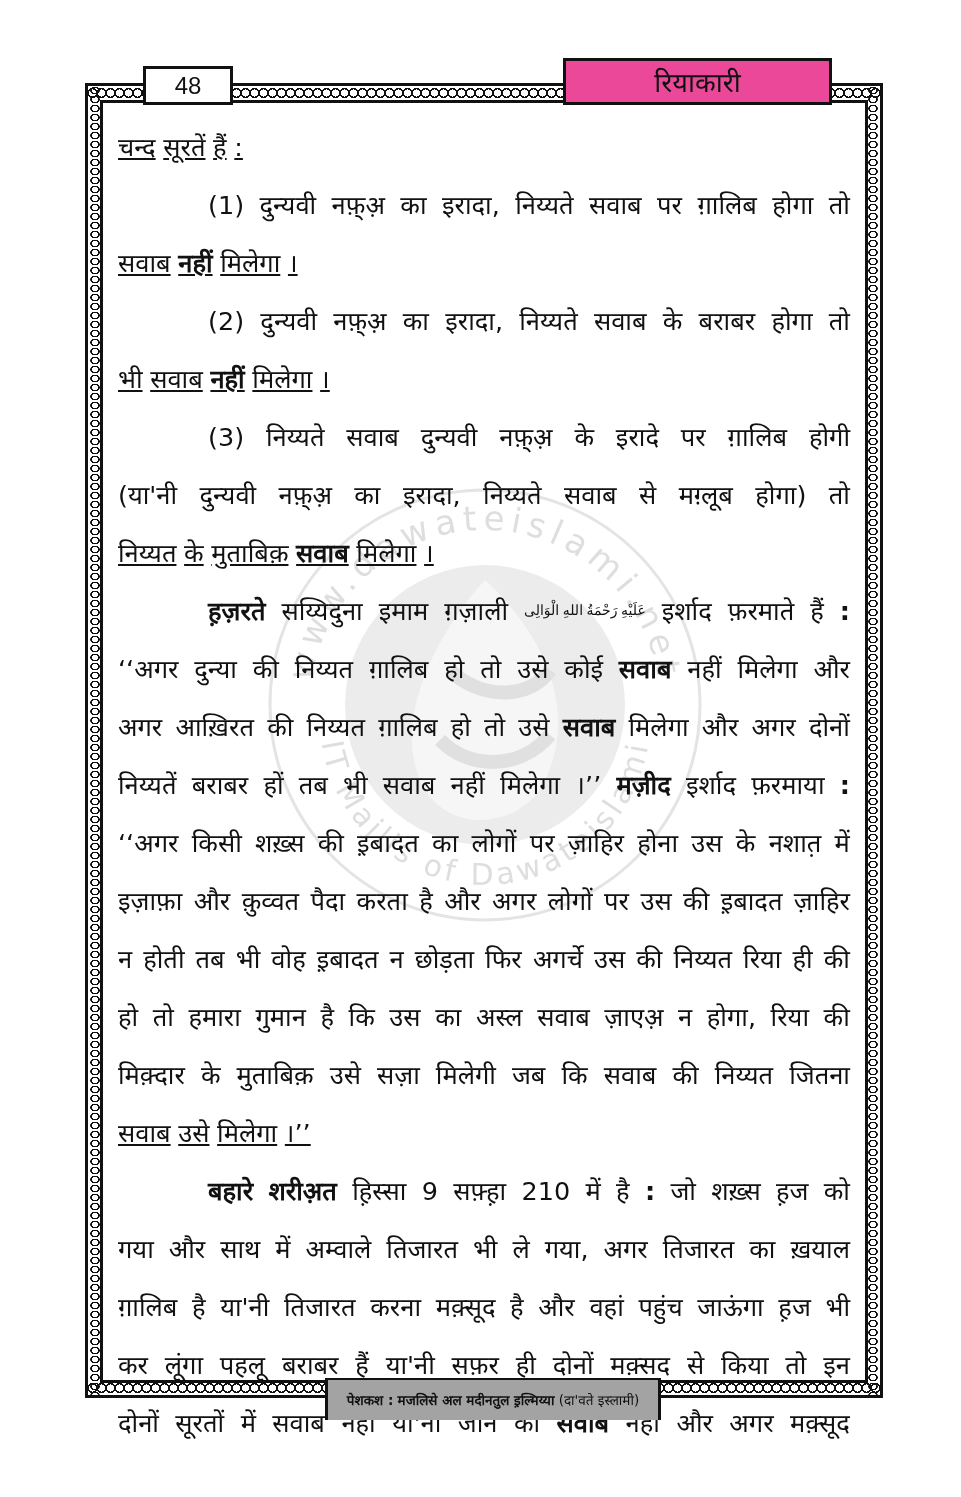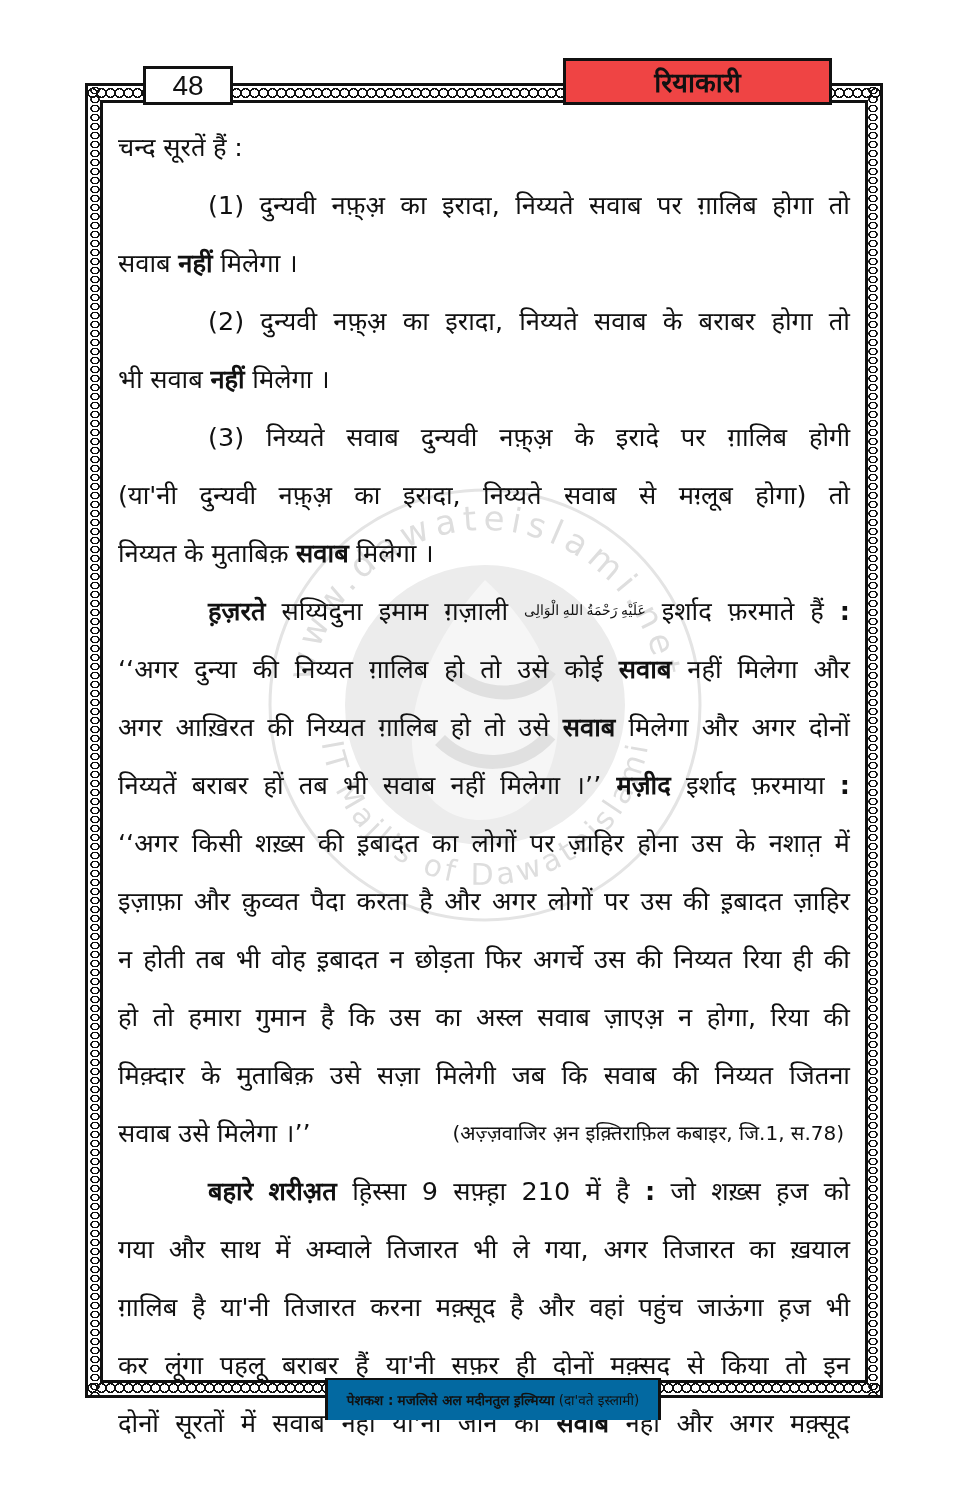--- a/index.html
+++ b/index.html
@@ -20,41 +20,41 @@
   .chain.bottom { left:88px; top:1381px; width:792px; }
   .chain.left { left:88px; top:86px; height:1309px; }
   .chain.right { left:866px; top:86px; height:1309px; }
   .frame-inner { position:absolute; left:100px; top:100px; width:768px; height:1283px;
                  border:3px solid #111; box-sizing:border-box; background:#fff; }
 
   
   .page-num-box { position:absolute; left:143px; top:66px; width:90px; height:39px;
                   border:3px solid #111; box-sizing:border-box; background:#fff;
                   display:flex; align-items:center; justify-content:center;
-                  font-family:"Liberation Sans", sans-serif; font-size:28px; }
+                  font-family:"Liberation Sans", sans-serif; font-size:24px; }
   .title-box { position:absolute; left:563px; top:58px; width:269px; height:47px;
-               border:3px solid #111; box-sizing:border-box; background:#ef4444;
+               border:3px solid #111; box-sizing:border-box; background:#ec4899;
                display:flex; align-items:center; justify-content:center;
-               font-size:27px;font-weight:bold; }
+               font-size:27px; }
   .footer-box { position:absolute; left:325px; top:1378px; width:336px; height:42px;
                 border-left:3px solid #111; border-right:3px solid #111; border-top:2px solid #111;
-                box-sizing:border-box; background:#0369a1;
+                box-sizing:border-box; background:#a3a3a3;
                 display:flex; align-items:center; justify-content:center;
                 font-size:13.5px; white-space:nowrap; }
   .footer-box b { font-weight:bold; }
 
   
   .watermark { position:absolute; left:250px; top:470px; width:470px; height:470px; pointer-events:none; }
 
   
   .content { position:absolute; left:118px; top:118px; width:732px; }
   .line { height:58px; line-height:58px; font-size:25.5px; white-space:nowrap;
           display:flex; justify-content:space-between; }
   .line.left { justify-content:flex-start; }
-  .line.left > span { margin-right:0.3em; }
+  .line.left > span { margin-right:0.3em;text-decoration:underline; }
   .indent { padding-left:90px; }
   .b { font-weight:bold; }
   .arabic { font-size:14px;font-family:Liberation Serif, serif; }
   .cite { font-size:20px; margin-left:auto; }
 </style>
 </head>
 <body>
 
 <svg class="watermark" viewBox="0 0 470 470">
   <defs>
@@ -297,21 +297,20 @@
       <span>सवाब</span>
       <span>की</span>
       <span>निय्यत</span>
       <span>जितना</span>
     </div>
     <div class="line left">
       <span>सवाब</span>
       <span>उसे</span>
       <span>मिलेगा</span>
       <span>।’’</span>
-      <span class="cite">(अज़्ज़वाजिर अ़न इक़्तिराफ़िल कबाइर, जि.1, स.78)</span>
     </div>
     <div class="line indent">
       <span class="b">बहारे</span>
       <span class="b">शरीअ़त</span>
       <span>ह़िस्सा</span>
       <span>9</span>
       <span>सफ़्ह़ा</span>
       <span>210</span>
       <span>में</span>
       <span>है</span>

